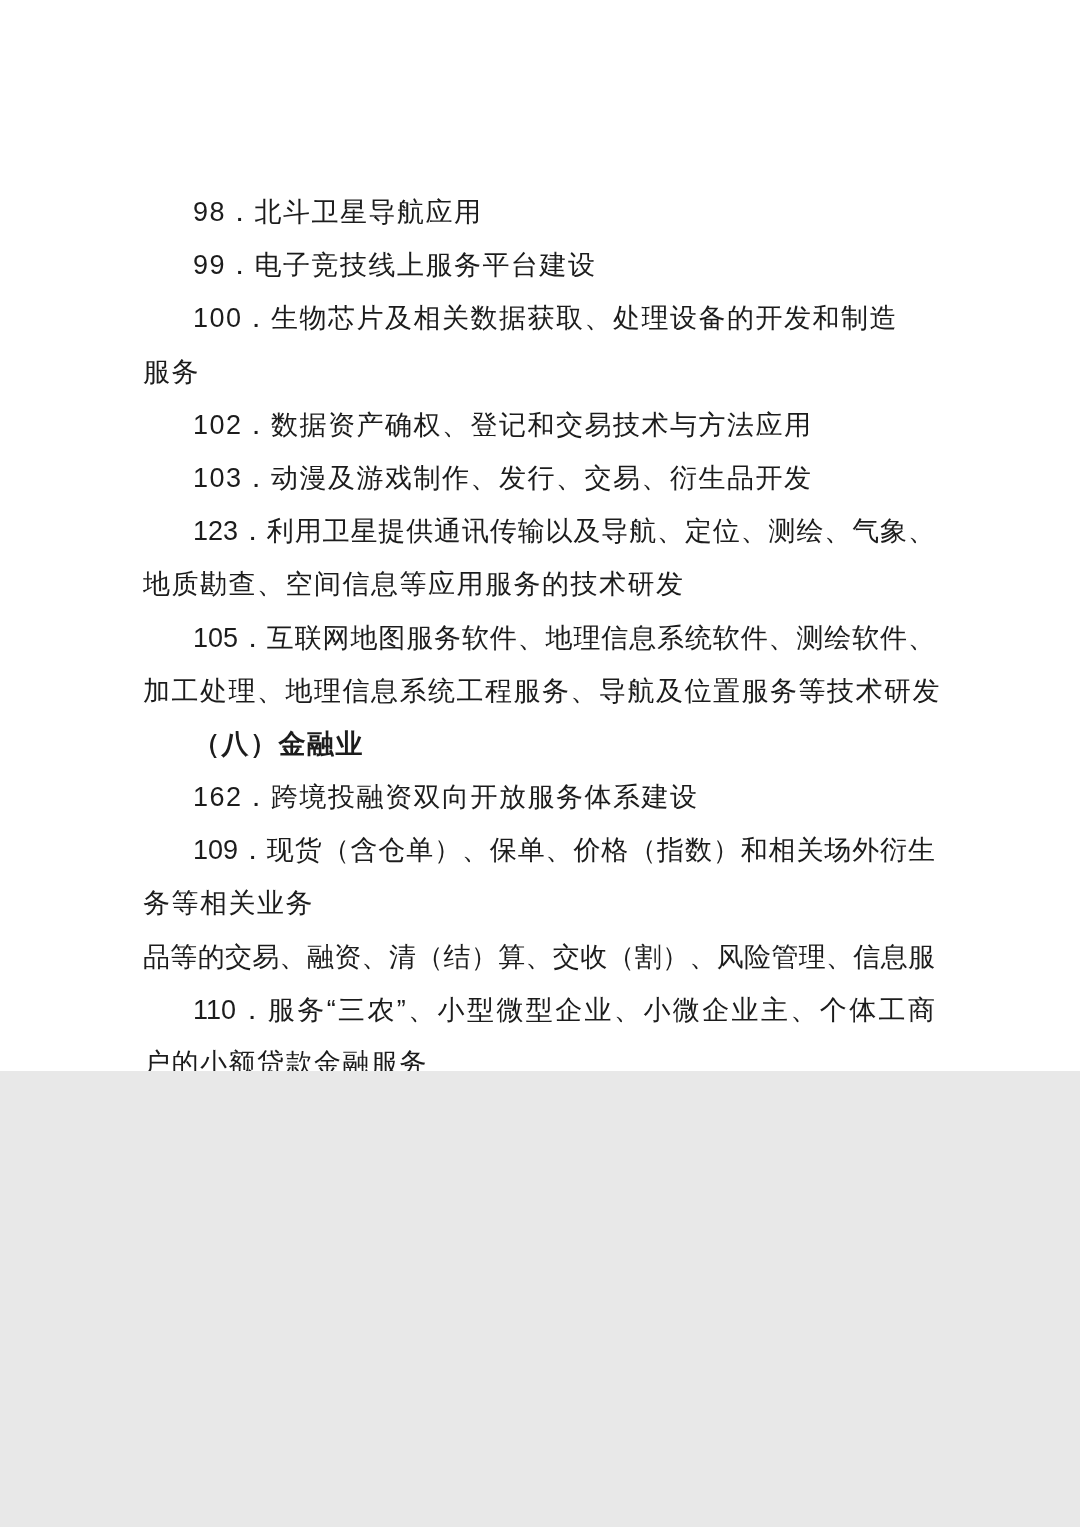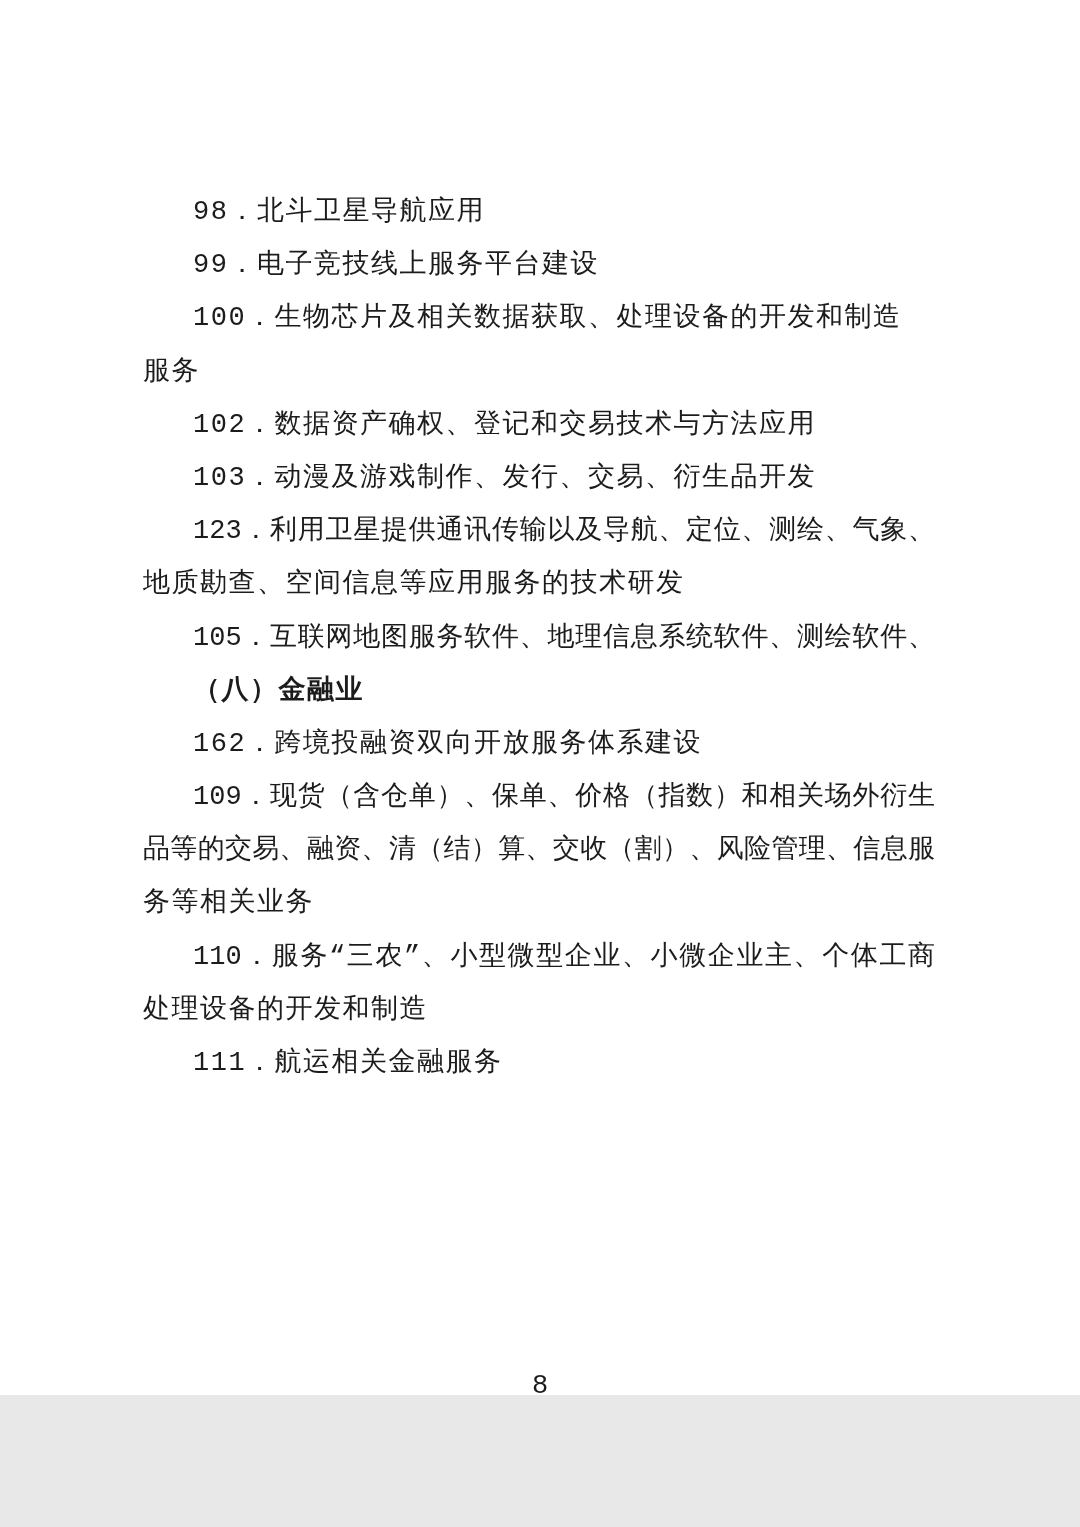--- a/index.html
+++ b/index.html
@@ -3,25 +3,25 @@
 <meta charset="utf-8">
 <style>
   html, body {
     margin: 0;
     padding: 0;
     background: #e8e8e8;
   }
   .sheet {
     position: relative;
     width: 1080px;
-    height: 1395px;
+    height: 1071px;
     margin: 0 auto;
     background: #ffffff;
     color: #1c1c1c;
-    font-family: Liberation Mono, monospace;
+    font-family: Liberation Sans, sans-serif;
     overflow: hidden;
   }
   .content {
     position: absolute;
     left: 143px;
     top: 186px;
     width: 792px;
     font-size: 27px;
   }
   .line {
@@ -80,39 +80,42 @@
     </div>
       <div class="line indent justify">
       <span>123．利用卫星提供通讯传输以及导航、定位、测绘、气象、</span>
     </div>
       <div class="line">
       <span>地质勘查、空间信息等应用服务的技术研发</span>
     </div>
       <div class="line indent justify">
       <span>105．互联网地图服务软件、地理信息系统软件、测绘软件、</span>
     </div>
+      <div class="line">
+      <span>加工处理、地理信息系统工程服务、导航及位置服务等技术研发</span>
+    </div>
       <div class="line indent bold">
       <span>（八）金融业</span>
     </div>
       <div class="line indent">
       <span>162．跨境投融资双向开放服务体系建设</span>
     </div>
       <div class="line indent justify">
       <span>109．现货（含仓单）、保单、价格（指数）和相关场外衍生</span>
     </div>
+      <div class="line">
+      <span>务等相关业务</span>
+    </div>
       <div class="line justify">
       <span>品等的交易、融资、清（结）算、交收（割）、风险管理、信息服</span>
-    </div>
-      <div class="line">
-      <span>务等相关业务</span>
     </div>
       <div class="line indent justify">
       <span>110．服务“三农”、小型微型企业、小微企业主、个体工商</span>
     </div>
       <div class="line">
-      <span>处理设备的开发和制造</span>
+      <span>户的小额贷款金融服务</span>
     </div>
       <div class="line indent">
       <span>111．航运相关金融服务</span>
     </div>
     </div>
   <div class="pagenum">8</div>
 </div>
 
 </body></html>

